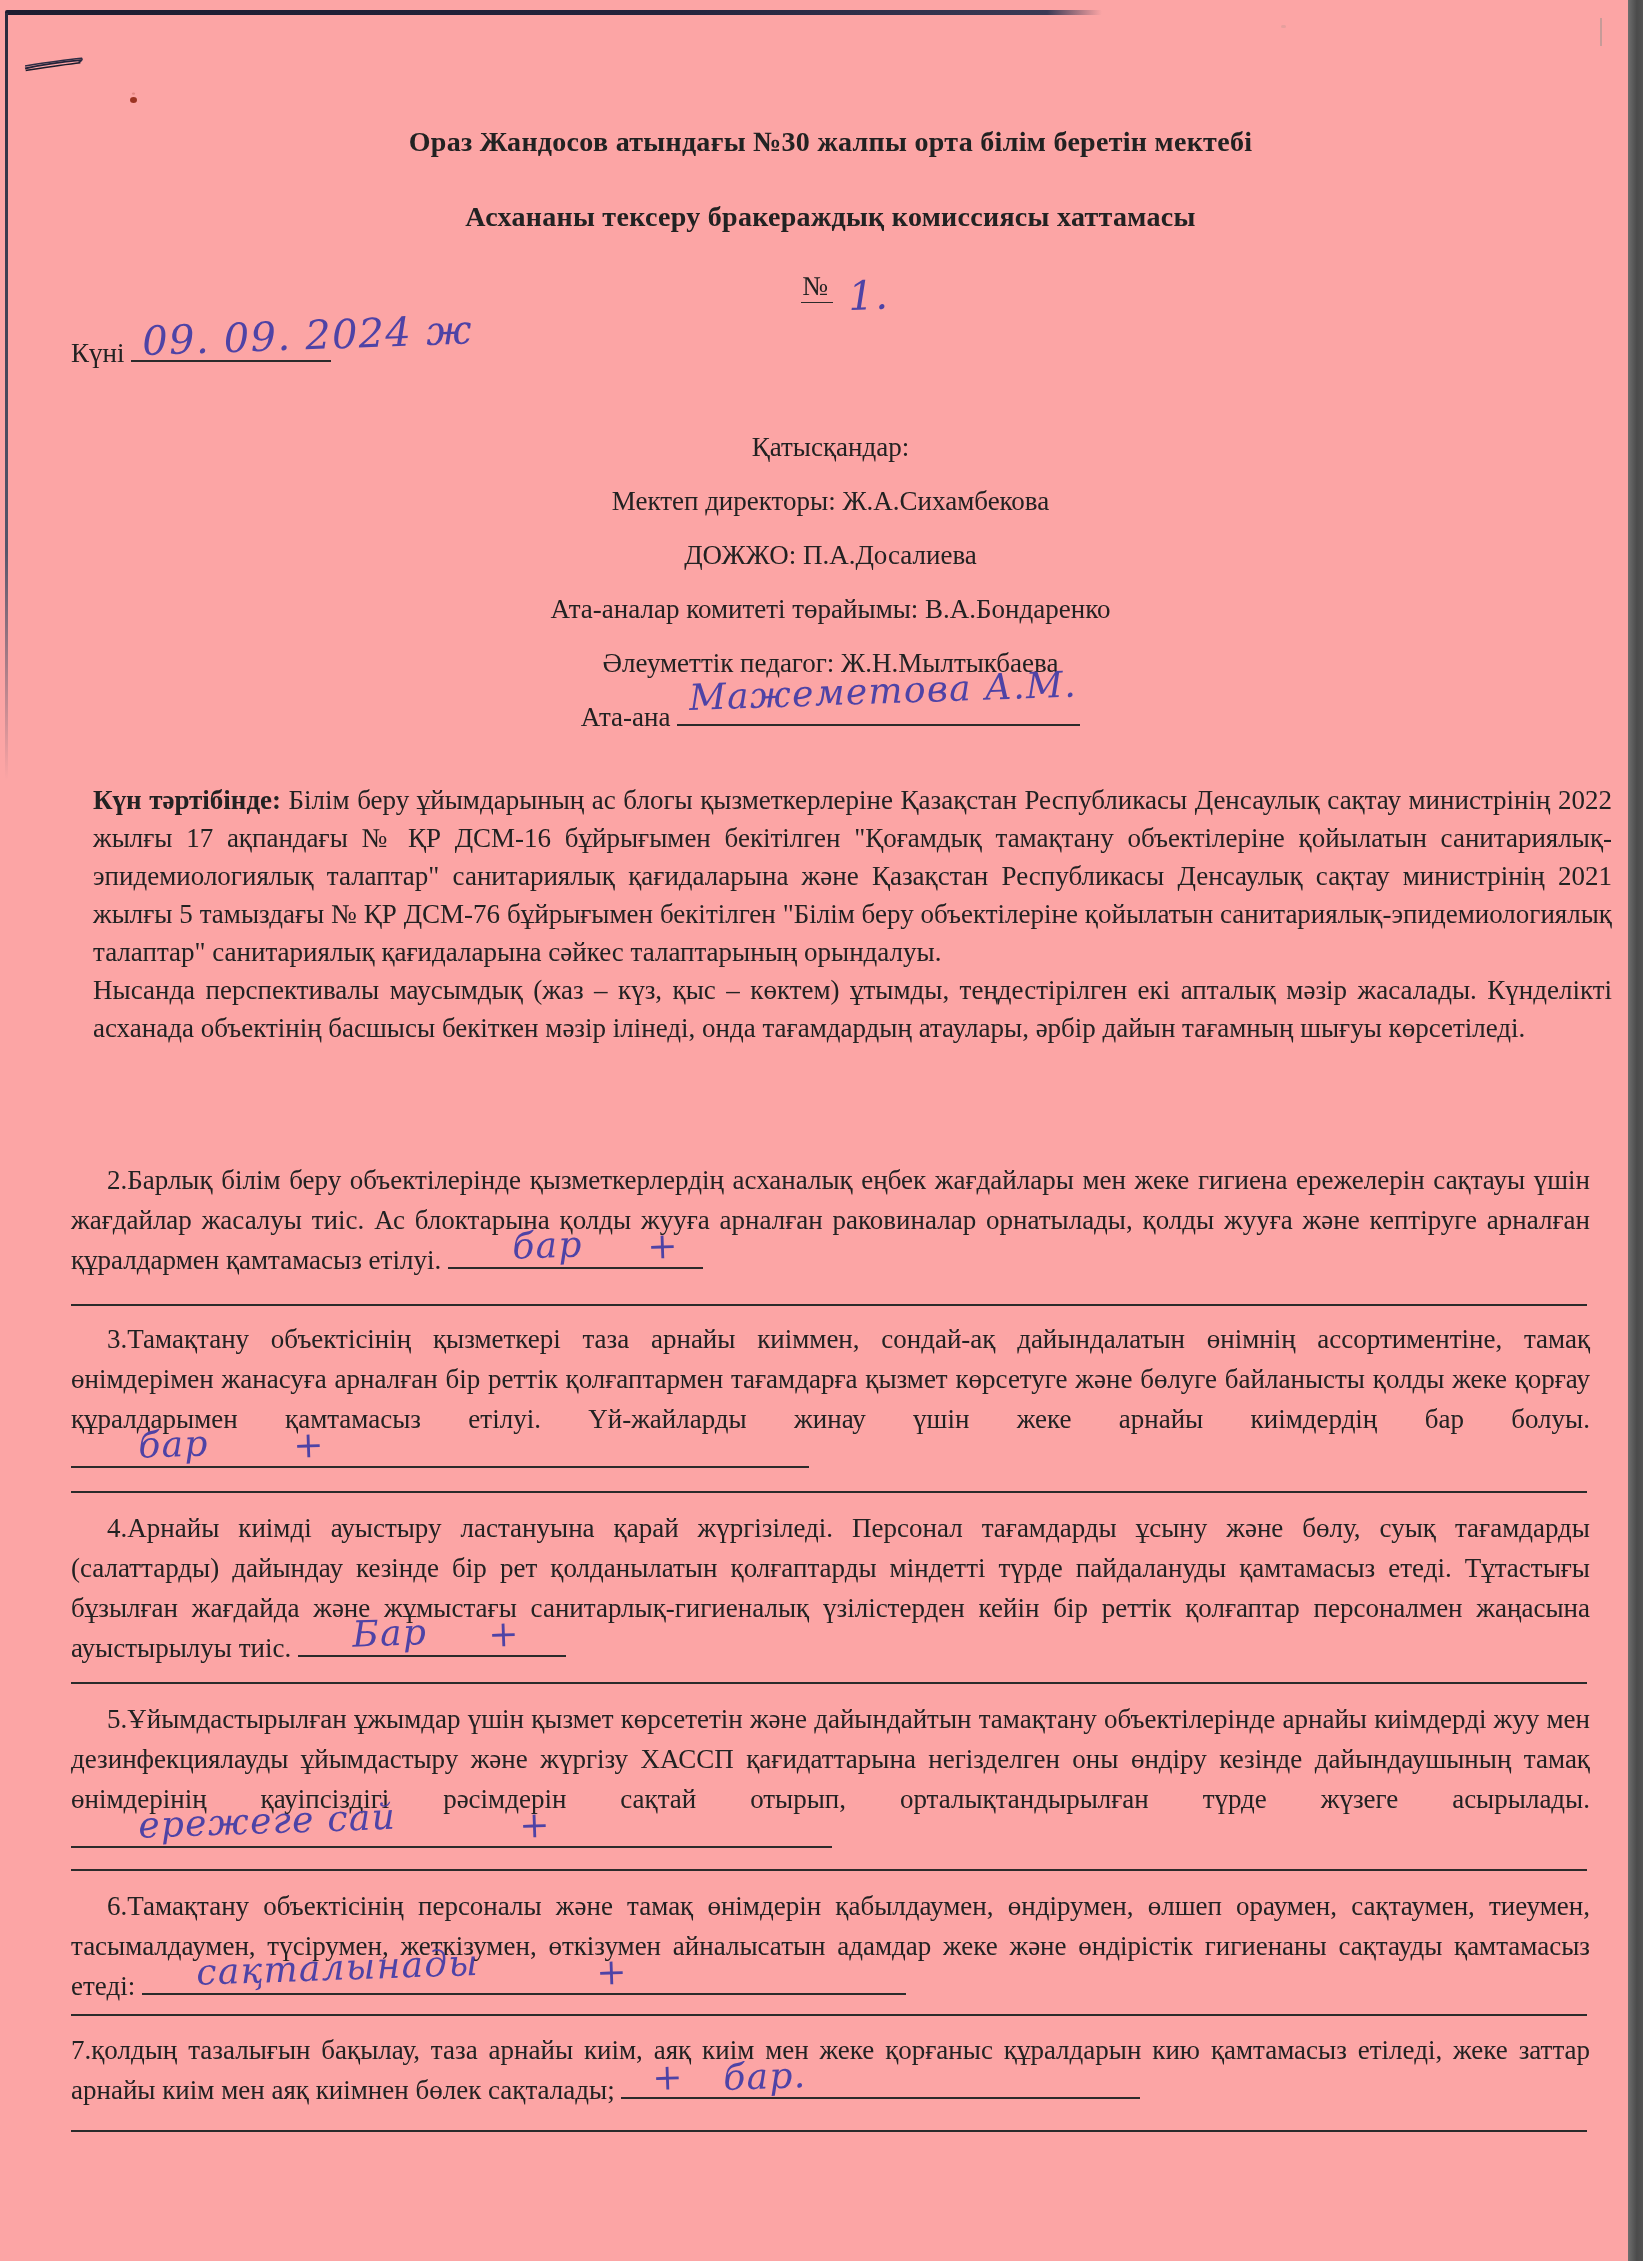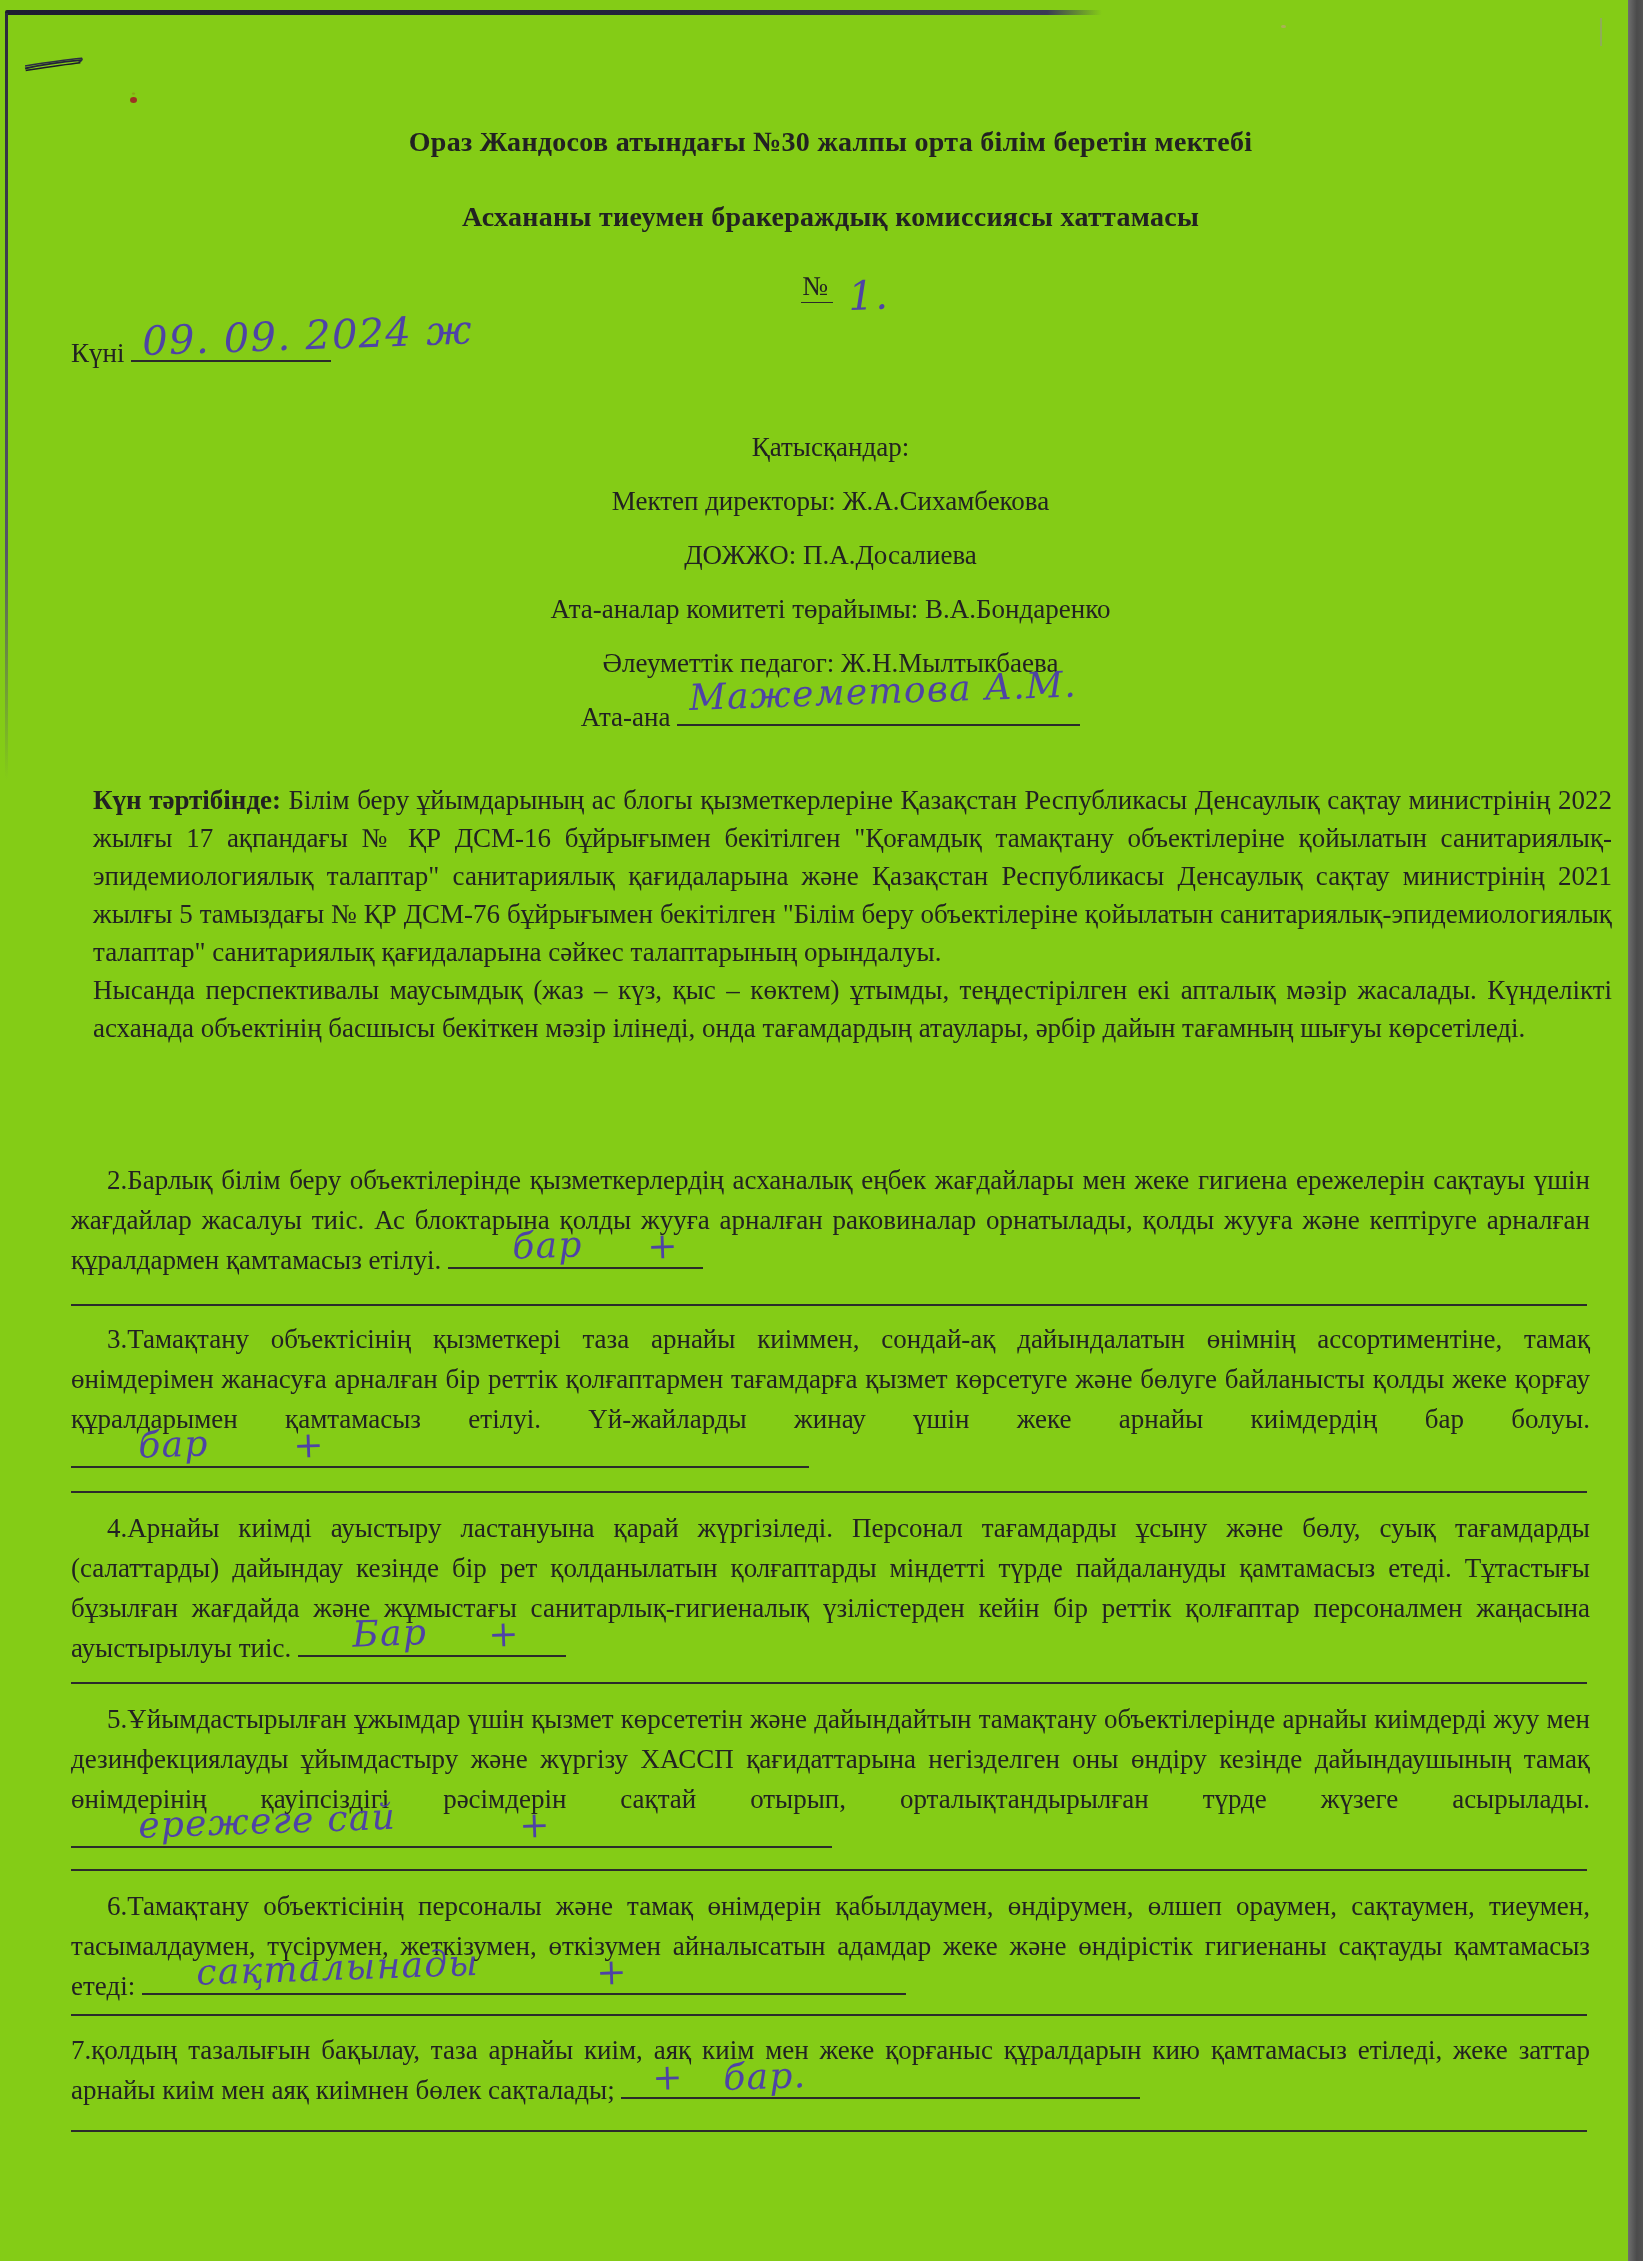--- a/index.html
+++ b/index.html
@@ -1,19 +1,19 @@
 <!DOCTYPE html>
 <html style="font-size:10.3px"><head>
 <meta charset="utf-8">
 <style>
   html,body{margin:0;padding:0;background:#e8e8e8;}
   .page{
     position:relative;
     width:1644px;height:2261px;
-    background:#84cc16;
+    background:#fca5a5;
     overflow:hidden;
     font-family:"Liberation Serif", serif;
     color:#222222;
   }
   
   .edge-top{position:absolute;left:5.2px;top:10.3px;width:1097px;height:5.2px;
     background:linear-gradient(to right,#1d1d30,#23233c 60%,#3a3a55 95%,transparent);border-radius:1.9px;}
   .edge-left{position:absolute;left:5.2px;top:13px;width:2.6px;height:767px;
     background:linear-gradient(to bottom,#2a2a3c,#55556a 70%,rgba(120,120,140,0));}
   .edge-right{position:absolute;left:1628px;top:0;width:15.5px;height:2261px;
@@ -64,21 +64,21 @@
   <svg class="scribble" width="62" height="18" viewBox="0 0 96 28">
     <path d="M3,21 C25,16 55,11 90,8" stroke="#23233a" stroke-width="3" fill="none"></path>
     <path d="M3,17 C28,13 60,8 91,5 C93,7 90,11 86,11" stroke="#2c2c44" stroke-width="2.4" fill="none"></path>
     <path d="M4,24 C30,20 62,15 89,12" stroke="#1b1b2b" stroke-width="2.2" fill="none"></path>
   </svg>
   <div class="red-dot"></div>
   <div class="mark-tr"></div>
   <div class="speck"></div>
 
   <div class="abs title" style="top:126px">Ораз Жандосов атындағы №30 жалпы орта білім беретін мектебі</div>
-  <div class="abs title" style="top:201px">Асхананы тиеумен бракераждық комиссиясы хаттамасы</div>
+  <div class="abs title" style="top:201px">Асхананы тексеру бракераждық комиссиясы хаттамасы</div>
 
   <div class="numero-wrap">
     <span class="numero">№</span>
     <span class="hand num-hand">1.</span>
   </div>
 
   <div class="date-row">
     <span>Күні</span>
     <span class="blank date-blank">
       <span class="hand hand-big date-hand">09. 09. 2024 ж</span>

